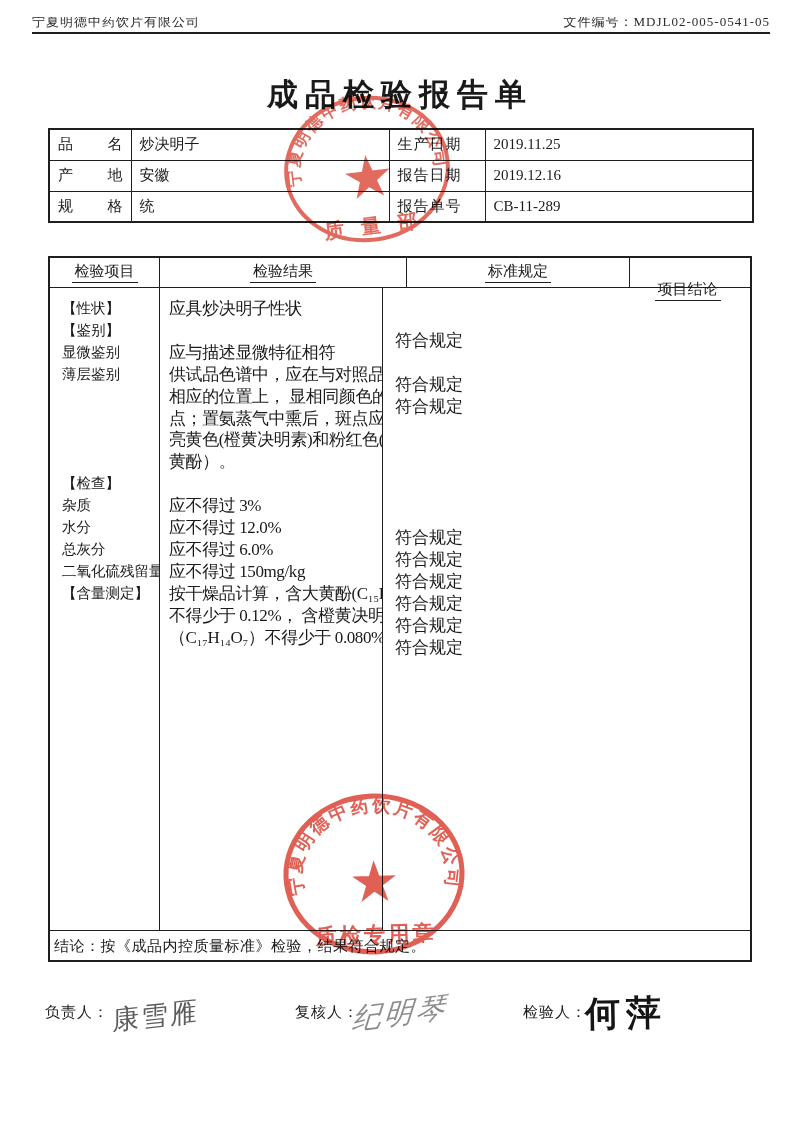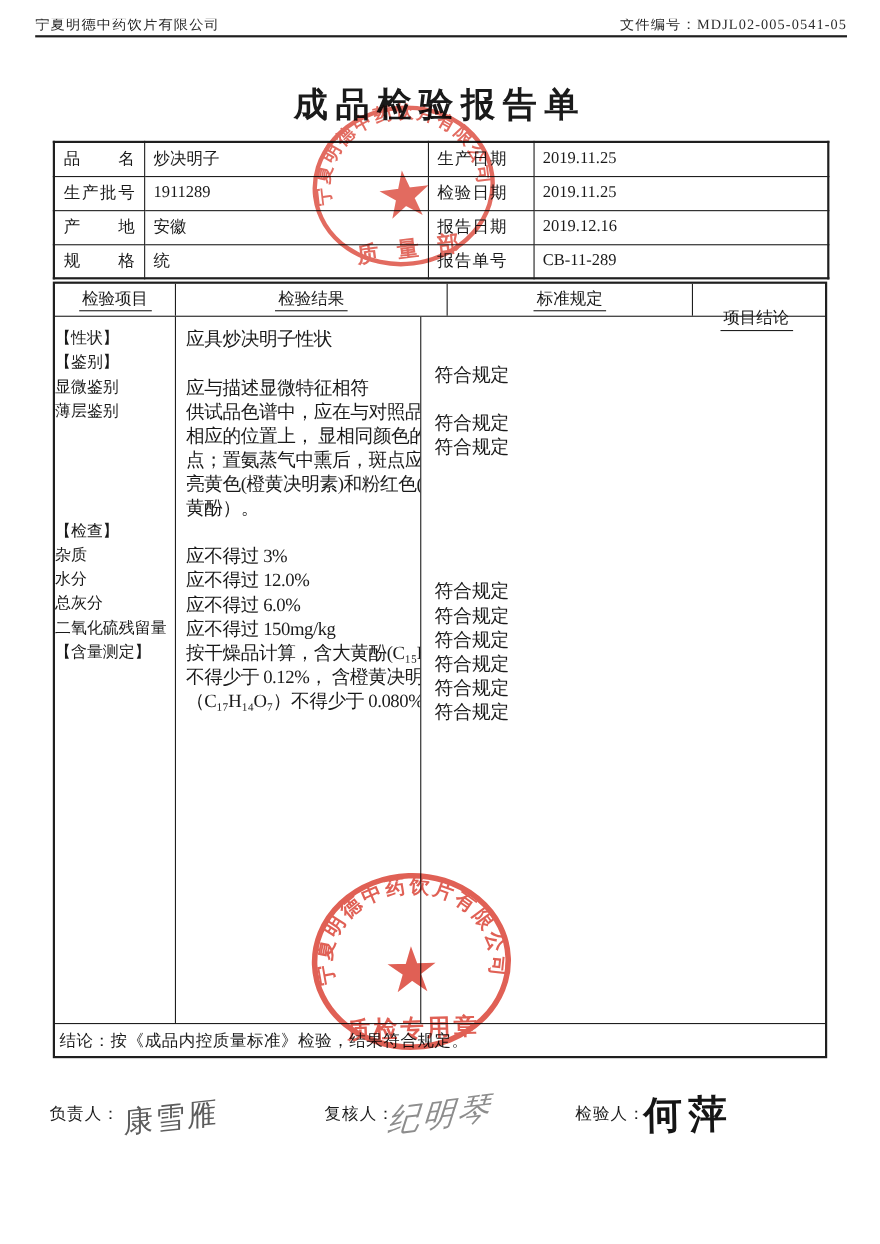--- a/index.html
+++ b/index.html
@@ -60,21 +60,21 @@
   .mt-body { display:flex; height:642px; }
   .c1 { width:110px; border-right:1px solid #1f1f1f; }
   .c2 { width:223px; border-right:1px solid #1f1f1f; }
   .c3 { width:247px; border-right:1px solid #1f1f1f; }
   .c4 { width:115px;margin-top:32px; }
   .mt-header .c4 { border-right:none; }
   .lines {
     white-space:pre; overflow:hidden;
     line-height:21.9px; padding-top:10px; font-size:17px;
   }
-  .col-item  .lines { padding-left:0;  font-size:14.5px; }
+  .col-item  .lines { padding-left:12px;  font-size:14.5px; }
   .col-std   .lines { padding-left:9px;  letter-spacing:-0.4px; }
   .col-res   .lines { padding-left:9px; }
   .col-con   .lines { padding-left:12px; }
   .mt-conclusion {
     height:32px; border-top:1px solid #1f1f1f;
     display:flex; align-items:center; padding-left:4px;
     font-size:15px; letter-spacing:0.5px;
   }
 
   
@@ -103,26 +103,20 @@
 </div>
 
 <div class="doc-title">成品检验报告单</div>
 
 <table class="info-table">
   <tbody>
       <tr>
     <td class="i-label">品名</td>
     <td class="i-value">炒决明子</td>
     <td class="i-label2">生产日期</td>
-    <td class="i-value2">2019.11.25</td>
-  </tr>
-  <tr>
-    <td class="i-label">生产批号</td>
-    <td class="i-value">1911289</td>
-    <td class="i-label2">检验日期</td>
     <td class="i-value2">2019.11.25</td>
   </tr>
   <tr>
     <td class="i-label">产地</td>
     <td class="i-value">安徽</td>
     <td class="i-label2">报告日期</td>
     <td class="i-value2">2019.12.16</td>
   </tr>
   <tr>
     <td class="i-label">规格</td>

